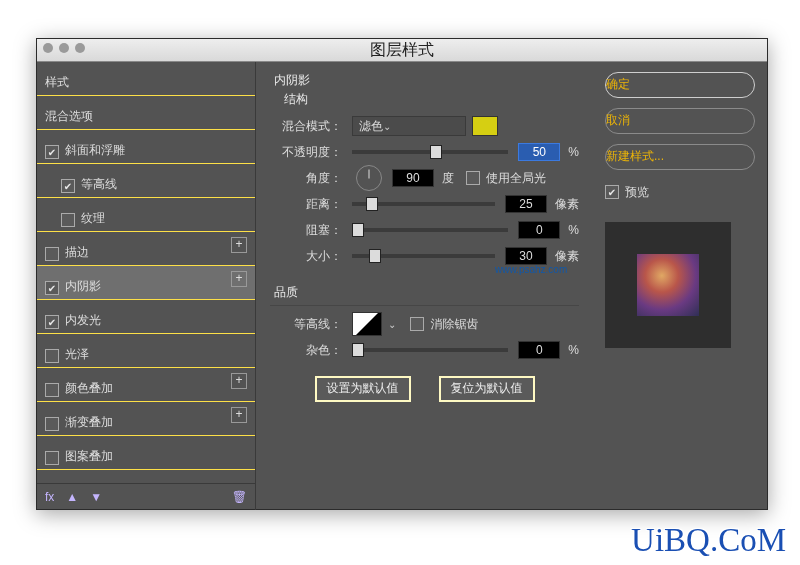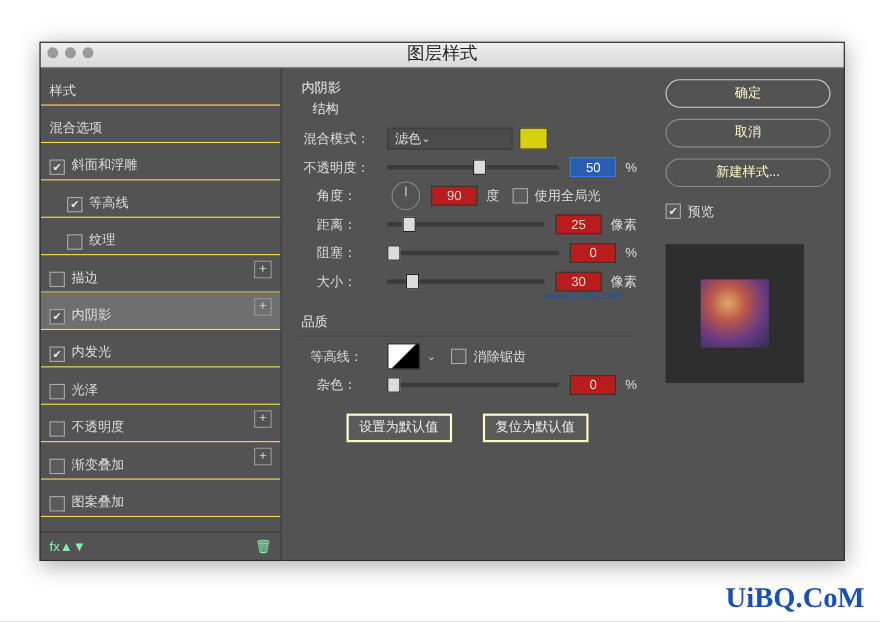--- a/index.html
+++ b/index.html
@@ -12,46 +12,46 @@
 .left{width:218px;border-right:1px solid #3a3a3a;display:flex;flex-direction:column}
 .styles-list{flex:1;overflow:hidden}
 .center{flex:1;padding:8px 14px 8px 14px}
 .right{width:150px;padding:10px 12px}
 .row{height:25px;border-bottom:1px solid #fde047;display:flex;align-items:flex-end;padding:4px 8px;position:relative}
 .row.sel{background:#6f6f6f}
 .row.indent{padding-left:24px}
 .chk{width:12px;height:12px;border:1px solid #aaa;margin-right:6px;display:inline-flex;align-items:center;justify-content:center;font-size:10px;color:#ddd;background:#5a5a5a}
 .chk.on::after{content:"✔";font-size:10px;color:#e8e8e8}
 .plus{position:absolute;right:8px;top:5px;width:14px;height:14px;border:1px solid #999;color:#ddd;text-align:center;line-height:12px;font-size:12px}
-.left-footer{height:26px;border-top:1px solid #3a3a3a;display:flex;align-items:center;padding:0 8px;gap:0;color:#86efac}
+.left-footer{height:26px;border-top:1px solid #3a3a3a;display:flex;align-items:center;padding:0 8px;gap:12px;color:#c4b5fd}
 .left-footer .trash{margin-left:auto}
-.btn{height:24px;border:1px solid #8b8b8b;border-radius:14px;background:#535353;color:#fef9c3;text-align:center;line-height:22px;margin-bottom:10px;cursor:pointer}
+.btn{height:24px;border:1px solid #8b8b8b;border-radius:14px;background:#535353;color:#eab308;line-height:22px;margin-bottom:10px;cursor:pointer}
 .btn.primary{border-color:#cfcfcf}
 .group-title{font-size:12px;margin:2px 0 2px 4px;color:#e8e8e8}
 .sub-title{font-size:12px;margin:0 0 6px 14px;color:#e8e8e8}
 .form-row{display:flex;align-items:center;height:24px;margin:2px 0}
-.lbl{width:72px;text-align:center;margin-right:10px;color:#ddd;font-size:12px}
+.lbl{width:72px;text-align:right;margin-right:10px;color:#ddd;font-size:12px}
 .select{width:100px;height:18px;border:1px solid #3a3a3a;background:#4b4b4b;display:flex;align-items:center;padding:0 6px;justify-content:flex-start}
 .chev{font-size:10px;color:#ccc}
 .swatch{width:24px;height:18px;border:1px solid #333;margin-left:6px;background:#d6cf12}
 .slider{flex:1;max-width:160px;height:4px;background:#3b3b3b;position:relative;margin-right:10px}
 .slider .thumb{position:absolute;top:-5px;width:10px;height:12px;background:#dcdcdc;border:1px solid #222}
-.num{width:40px;height:16px;background:#b91c1c;border:1px solid #333;color:#ddd;text-align:center;line-height:16px;font-size:12px}
+.num{width:40px;height:16px;background:#000000;border:1px solid #333;color:#ddd;text-align:center;line-height:16px;font-size:12px}
 .num.sel{background:#2a5db0;border-color:#3b7ae0;color:#fff}
 .unit{margin-left:8px;color:#ddd;font-size:12px}
 .angle{width:24px;height:24px;border:1px solid #888;border-radius:50%;position:relative;margin-right:10px;margin-left:4px}
 .angle::after{content:"";position:absolute;left:12px;top:12px;width:9px;height:1px;background:#ddd;transform-origin:left;transform:rotate(-90deg)}
 .section-box{margin-top:10px;padding-top:4px}
 .contour{width:28px;height:22px;border:1px solid #333;background:linear-gradient(135deg,#fff 48%,#000 52%);margin-right:6px}
 .reset-row{display:flex;gap:28px;justify-content:center;margin-top:14px}
 .reset-btn{height:22px;padding:0 10px;border:2px solid #fef9c3;background:#5a5a5a;color:#eee;line-height:20px;font-size:12px}
 .preview{width:126px;height:126px;background:#2e2e2e;margin-top:18px;display:flex;align-items:center;justify-content:center}
 .preview-img{width:62px;height:62px;background:radial-gradient(circle at 40% 35%,#e0a864 0%,#b9564a 30%,#6a3a82 62%,#2f2f55 100%)}
 .badge{position:absolute;left:495px;top:264px;font-size:10px;color:#1158a9;background:rgba(255,255,255,0.0)}
-.watermark{position:absolute;right:14px;bottom:6px;font-family:'Comic Sans MS',cursive;font-weight:bold;font-size:26px;color:#1a4fb3;text-shadow:1px 1px 0 #fff,-1px -1px 0 #fff,1px -1px 0 #fff,-1px 1px 0 #fff}
+.watermark{position:absolute;right:14px;bottom:6px;font-family:'Comic Sans MS',cursive;font-weight:normal;font-size:33px;color:#1a4fb3;text-shadow:1px 1px 0 #fff,-1px -1px 0 #fff,1px -1px 0 #fff,-1px 1px 0 #fff}
 .hr{height:1px;background:#464646;margin:4px 0 6px 0}
 </style>
 </head>
 <body>
 <div class="stage">
 
 <div class="dialog">
   <div class="titlebar">
     <div class="traffic">
       <div class="dot"></div>
@@ -97,21 +97,21 @@
         <div class="row">
               <span class="chk on"></span>
               <span>内发光</span>
             </div>
         <div class="row">
               <span class="chk"></span>
               <span>光泽</span>
             </div>
         <div class="row">
               <span class="chk"></span>
-              <span>不透明度</span>
+              <span>颜色叠加</span>
               <span class="plus">+</span>
             </div>
         <div class="row">
               <span class="chk"></span>
               <span>渐变叠加</span>
               <span class="plus">+</span>
             </div>
         <div class="row">
               <span class="chk"></span>
               <span>图案叠加</span>

